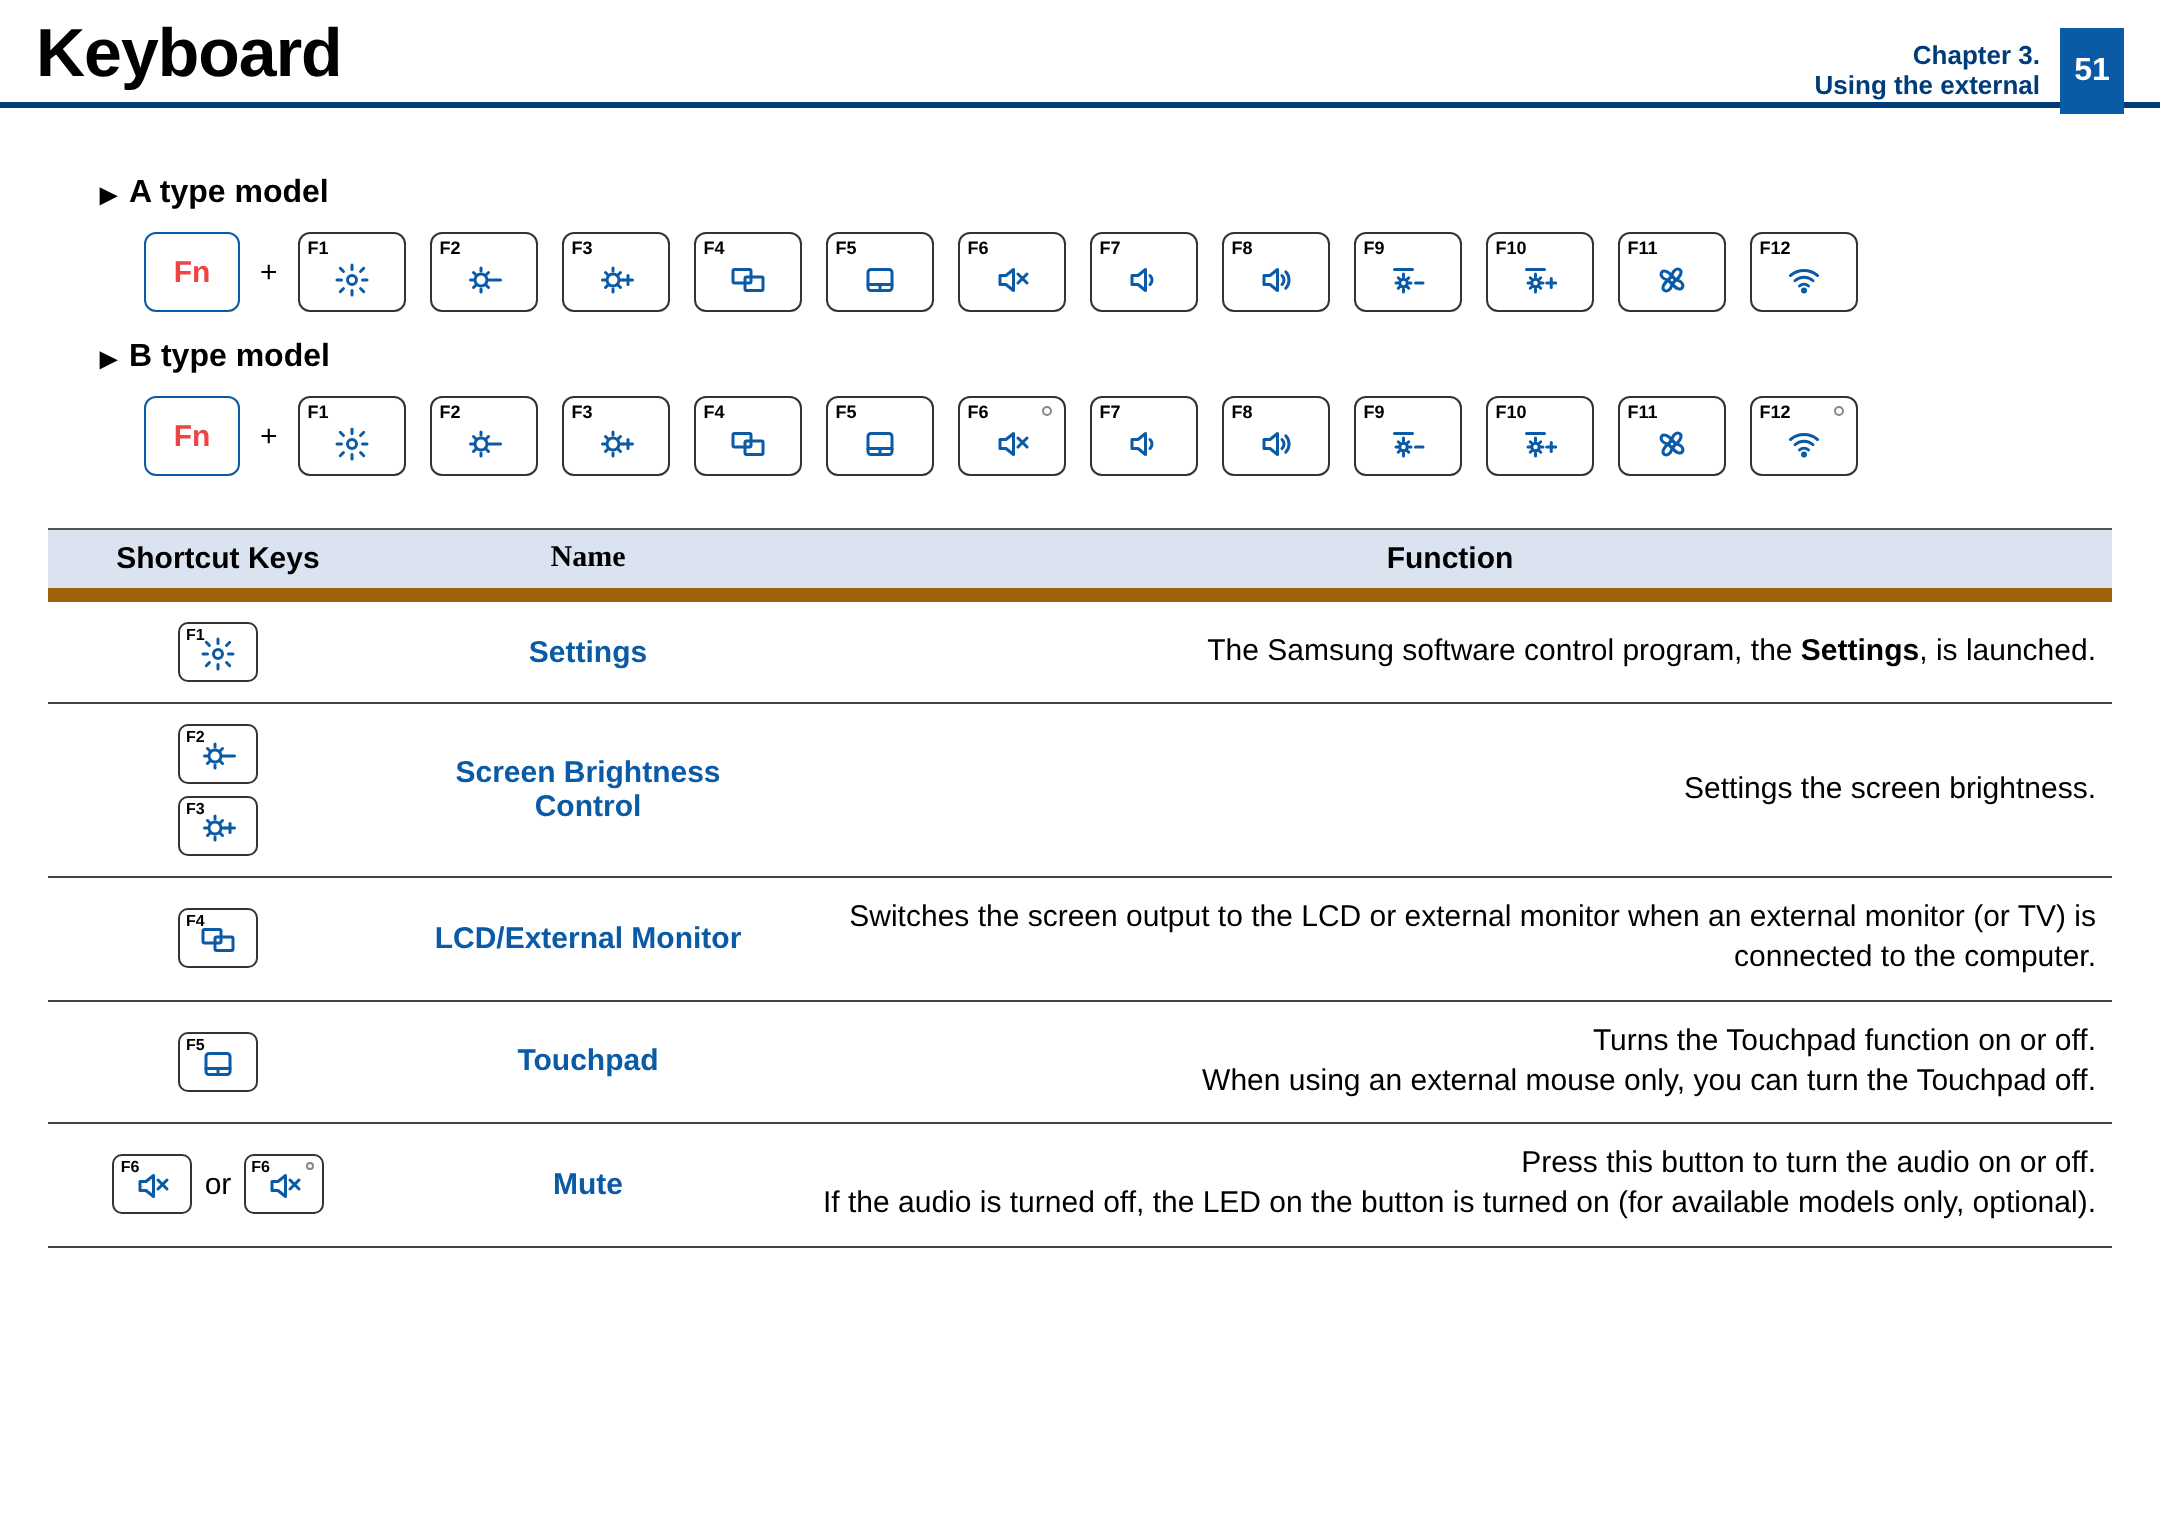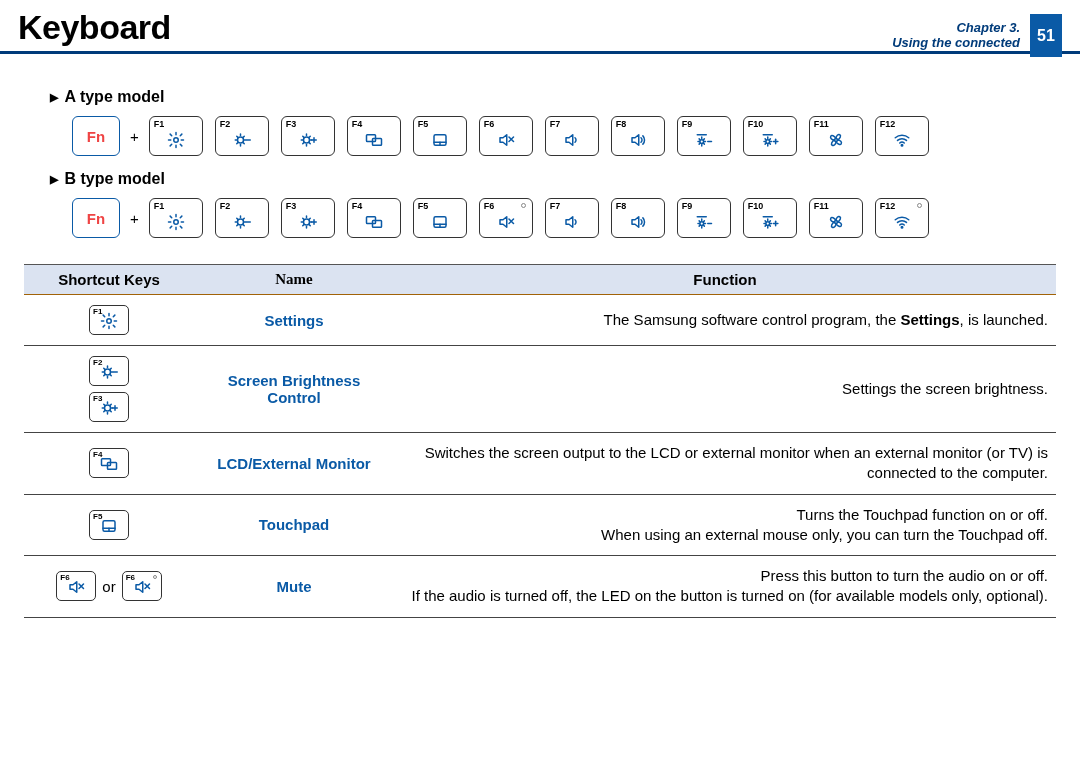--- a/index.html
+++ b/index.html
@@ -26,21 +26,21 @@
   }
   .header-right {
     display: flex;
     align-items: center;
     gap: 10px;
     color: #003b7a;
     font-weight: 700;
     font-size: 13px;
     padding-top: 6px;
   }
-  .header-right .lines { text-align: right; line-height: 1.15; font-style: italic; }
+  .header-right .lines { text-align: right; line-height: 1.15; }
   .page-badge {
     width: 32px; height: 43px;
     background: #0a5aa6;
     color: #fff;
     display: flex; align-items: center; justify-content: center;
     font-size: 16px; font-weight: 700;
   }
   .content { padding: 20px 24px 0 24px; }
   .model-row { margin: 14px 0 10px 0; }
   .model-label {
@@ -99,21 +99,21 @@
   table {
     width: 100%;
     border-collapse: collapse;
     margin-top: 26px;
     font-size: 15px;
   }
   thead th {
     background: #dbe3f1;
     font-weight: 700;
     padding: 6px 8px;
-    border-bottom: 1px solid #a16207;
+    border-bottom: 7px solid #a16207;
     border-top: 1px solid #555;
   }
   thead th:first-child { width: 170px; }
   thead th:nth-child(2) { width: 200px; font-family: Liberation Serif, serif; }
   tbody td {
     border-bottom: 1px solid #444;
     padding: 10px 8px;
     vertical-align: middle;
   }
   tbody td.sc { text-align: center; }
@@ -123,21 +123,21 @@
   .inline-keys { display:inline-flex; align-items:center; gap:6px; justify-content:center;}
 </style>
 </head>
 <body>
 
 <div class="header">
   <div class="title">Keyboard</div>
   <div class="header-right">
     <div class="lines">
       <div>Chapter 3.</div>
-      <div>Using the connected</div>
+      <div>Using the external</div>
     </div>
     <div class="page-badge">51</div>
   </div>
 </div>
 
 <div class="content">
 
   <div class="model-row">
     <div class="model-label">
       <span class="tri">▶</span>

